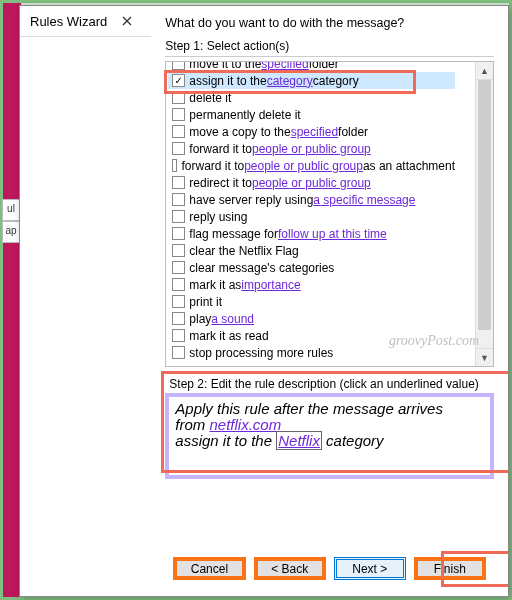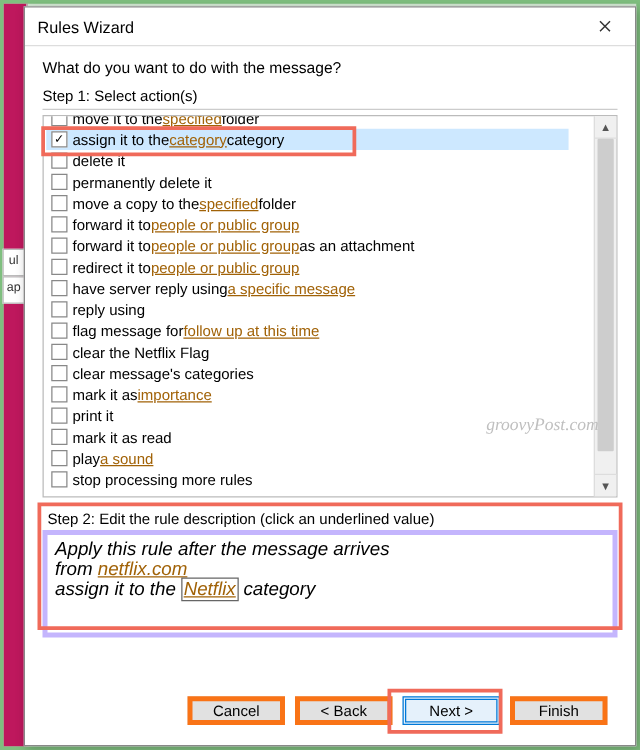--- a/index.html
+++ b/index.html
@@ -45,21 +45,21 @@
   .dialog {
     position: absolute;
     left: 16px;
     top: 2px;
     width: 488px;
     height: 590px;
     background: #fff;
     border: 1px solid #888;
     box-shadow: 2px 2px 8px rgba(0,0,0,0.25);
     display: flex;
-    flex-direction: column;
+    flex-direction: row;
     justify-content: center;
   }
   .titlebar {
     height: 30px;
     display: flex;
     align-items: center;
     justify-content: space-between;
     padding: 0 4px 0 10px;
     border-bottom: 1px solid #ddd;
     font-size: 13px;
@@ -139,21 +139,21 @@
     border: 1px solid #888;
     margin-right: 4px;
     background: #fff;
     display: inline-flex;
     align-items: center; justify-content: center;
     font-size: 10px; line-height: 10px;
     color: #000;
     box-sizing: border-box;
   }
   .linklike {
-    color: #a16207;
+    color: #6d28d9;
     text-decoration: underline;
     cursor: pointer;
   }
   .cut-top .action-row:first-child {
     margin-top: -9px; 
   }
 
   .highlight-box-1 {
     position: absolute;
     border: 3px solid #f06a5a;
@@ -314,26 +314,26 @@
               <span class="cb"></span>
               <span>mark it as </span>
               <span class="linklike">importance</span>
             </div>
             <div class="action-row">
               <span class="cb"></span>
               <span>print it</span>
             </div>
             <div class="action-row">
               <span class="cb"></span>
-              <span>mark it as read</span>
-            </div>
-            <div class="action-row">
-              <span class="cb"></span>
               <span>play </span>
               <span class="linklike">a sound</span>
+            </div>
+            <div class="action-row">
+              <span class="cb"></span>
+              <span>mark it as read</span>
             </div>
             <div class="action-row">
               <span class="cb"></span>
               <span>stop processing more rules</span>
             </div>
           </div>
         <div class="scrollbar">
           <div class="sb-btn sb-up">▲</div>
           <div class="sb-thumb"></div>
           <div class="sb-btn sb-down">▼</div>

